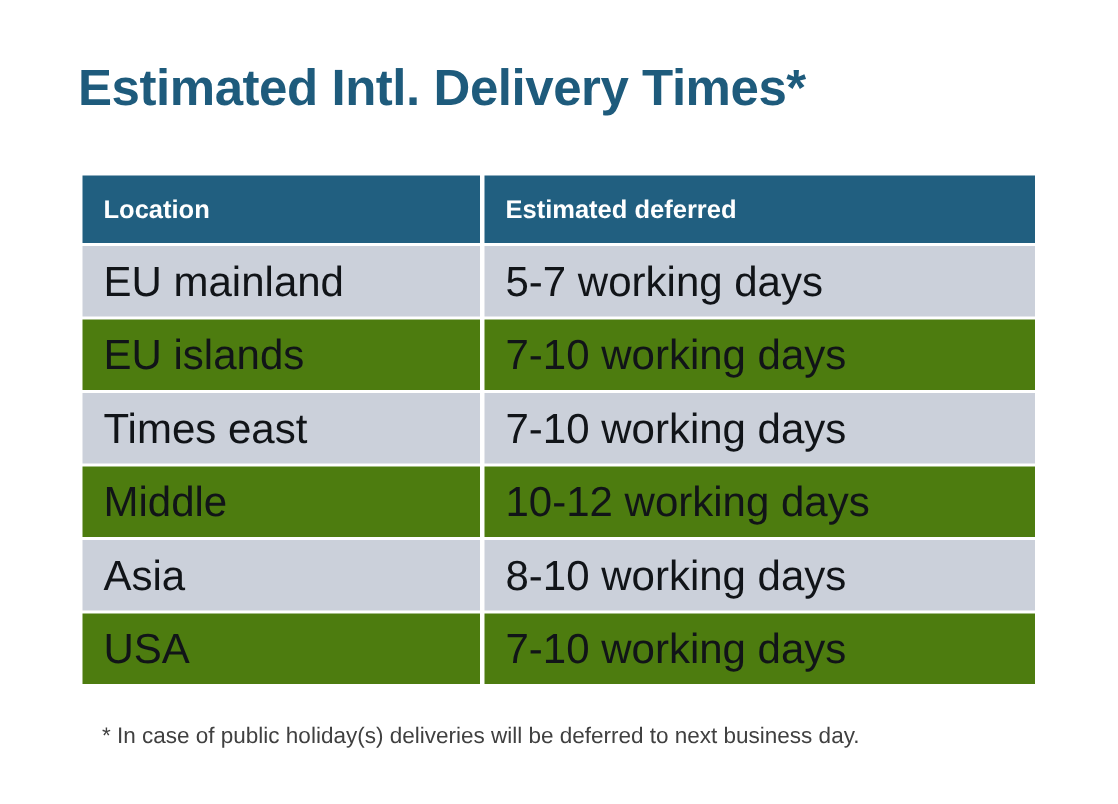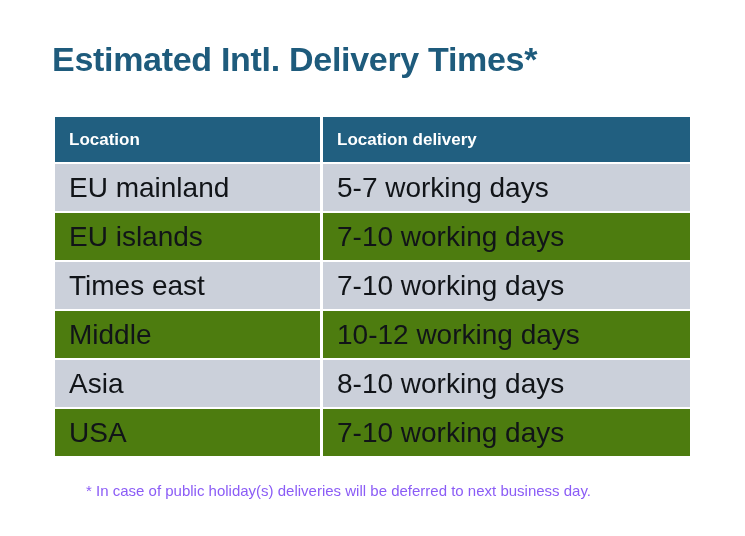--- a/index.html
+++ b/index.html
@@ -64,44 +64,44 @@
   tr.row-alt-dark td {
     background: #cbd0da;
   }
   tr.row-alt-light td {
     background: #4d7c0f;
   }
   .col-location { width: 265px; }
   .col-delivery { width: 367px; }
   .footnote {
     position: absolute;
-    left: 86px;
+    left: 68px;
     top: 481px;
     font-size: 15px;
     line-height: 20px;
-    color: #8b5cf6;
+    color: #404040;
     white-space: nowrap;
   }
 </style>
 </head>
 <body>
 
 <div class="page">
 
   <div class="page-title">Estimated Intl. Delivery Times*</div>
 
   <table class="delivery-table">
     <colgroup>
       <col class="col-location">
       <col class="col-delivery">
     </colgroup>
     <thead>
       <tr>
         <th>Location</th>
-        <th>Location delivery</th>
+        <th>Estimated deferred</th>
       </tr>
     </thead>
     <tbody>
       <tr class="row-alt-dark">
         <td>EU mainland</td>
         <td>5-7 working days</td>
       </tr>
       <tr class="row-alt-light">
         <td>EU islands</td>
         <td>7-10 working days</td>

